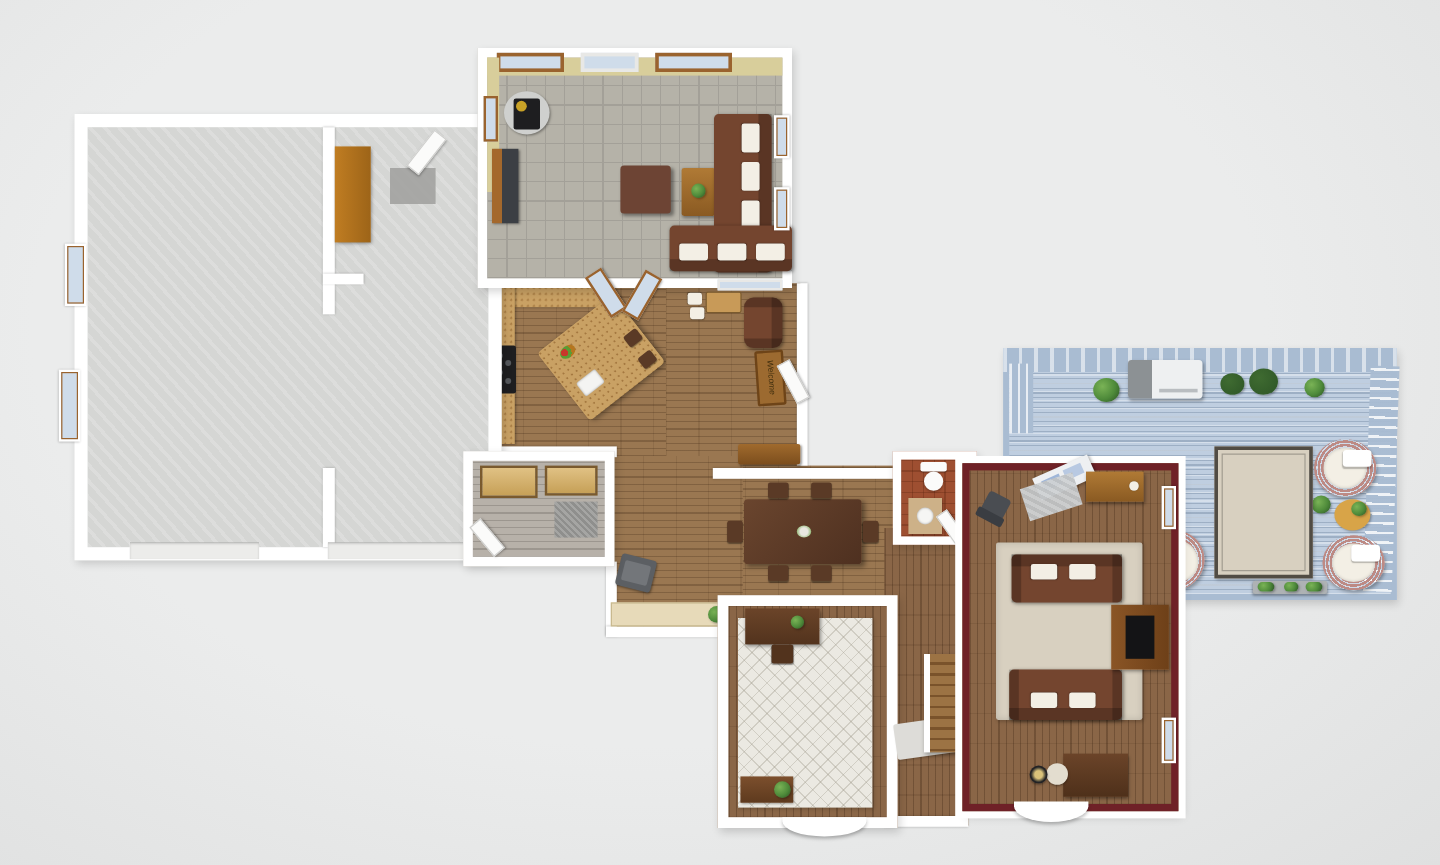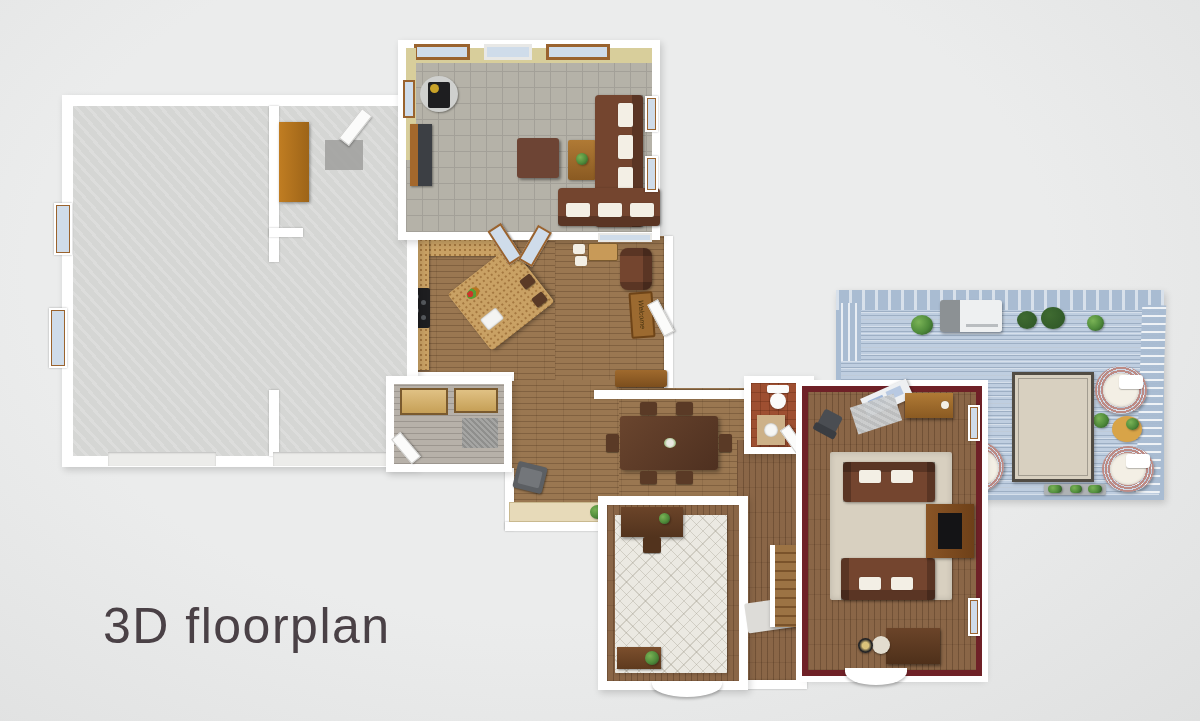--- a/index.html
+++ b/index.html
@@ -300,14 +300,13 @@
     <div class="abs" style="left:50px;top:246px;width:15px;height:15px;border-radius:50%;background:radial-gradient(circle,#d9c27a 30%,#232325 60%);box-shadow:0 1px 2px rgba(0,0,0,.4);"></div>
     <div class="winpane" style="left:160px;top:13px;width:12px;height:36px;">
         <i></i>
       </div>
     <div class="winpane" style="left:160px;top:206px;width:12px;height:38px;">
         <i></i>
       </div>
   </div>
   <div class="abs" style="left:845px;top:668px;width:62px;height:17px;background:var(--c-wall);border-radius:0 0 40px 40px / 0 0 17px 17px;box-shadow:0 2px 3px rgba(0,0,0,.25);z-index:6;"></div>
 
-  <div id="caption">3D floorplan</div>
 </div>
 
 </body></html>

